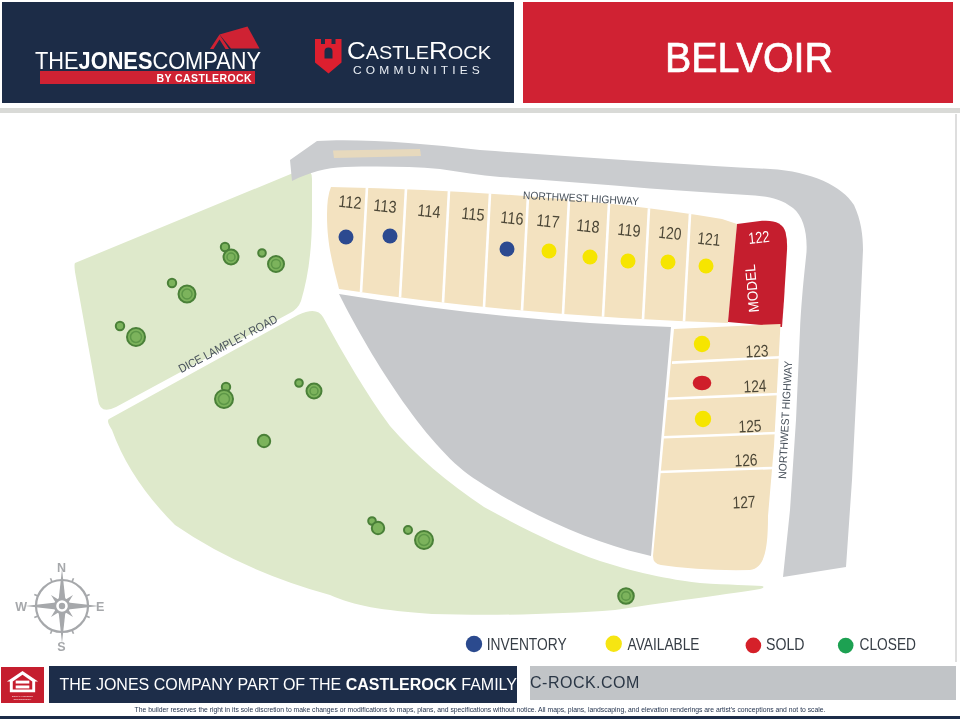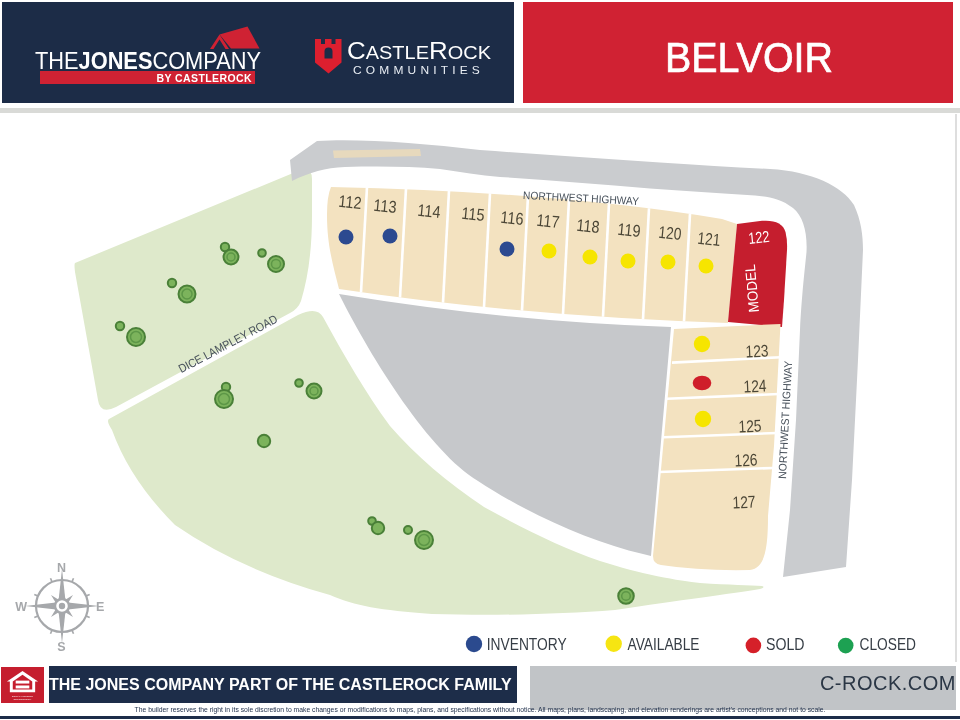--- a/index.html
+++ b/index.html
@@ -247,24 +247,24 @@
 <svg class="abs" style="left:1px;top:667px;" width="43" height="36" viewBox="0 0 44 37">
   <path d="M22,4 L38,15 L35,15 L35,26 L9,26 L9,15 L6,15 Z" fill="#ffffff"></path>
   <path d="M22,8 L32,15 L32,23 L12,23 L12,15 Z" fill="#c51e2e"></path>
   <rect x="15" y="14" width="14" height="3" fill="#ffffff"></rect>
   <rect x="15" y="19" width="14" height="3" fill="#ffffff"></rect>
   <text x="22" y="30.5" font-size="2.6" fill="#ffffff" text-anchor="middle">EQUAL HOUSING</text>
   <text x="22" y="33.5" font-size="2.6" fill="#ffffff" text-anchor="middle">OPPORTUNITY</text>
 </svg>
 
 <div class="abs" style="left:49px;top:666px;width:468px;height:37px;background:#1d2d49;color:#fff;white-space:nowrap;
-     font-size:16px;line-height:37px;text-align:left;letter-spacing:0;font-weight:bold;">THE JONES COMPANY PART OF THE <b>CASTLEROCK</b> FAMILY</div>
-
-<div class="abs" style="left:530px;top:666px;width:426px;height:44px;background:#c1c4c7;color:#2a3645;
-     font-size:20px;line-height:34px;text-align:right;letter-spacing:0.5px;">C-ROCK.COM</div>
+     font-size:16px;line-height:37px;text-align:right;letter-spacing:0;">THE JONES COMPANY PART OF THE <b>CASTLEROCK</b> FAMILY</div>
+
+<div class="abs" style="left:530px;top:666px;width:426px;height:34px;background:#c1c4c7;color:#2a3645;
+     font-size:16px;line-height:34px;text-align:left;letter-spacing:0.5px;">C-ROCK.COM</div>
 
 <div class="abs" style="left:0;top:706px;width:960px;text-align:center;font-size:6.8px;color:#1d2d49;">The builder reserves the right in its sole discretion to make changes or modifications to maps, plans, and specifications without notice. All maps, plans, landscaping, and elevation renderings are artist’s conceptions and not to scale.</div>
 
 <div class="abs" style="left:955px;top:114px;width:1.5px;height:548px;background:#dedede;"></div>
 
 <div class="abs" style="left:0px;top:716px;width:960px;height:3px;background:#1d2d49;"></div>
 
 </div>
 
 </body></html>

